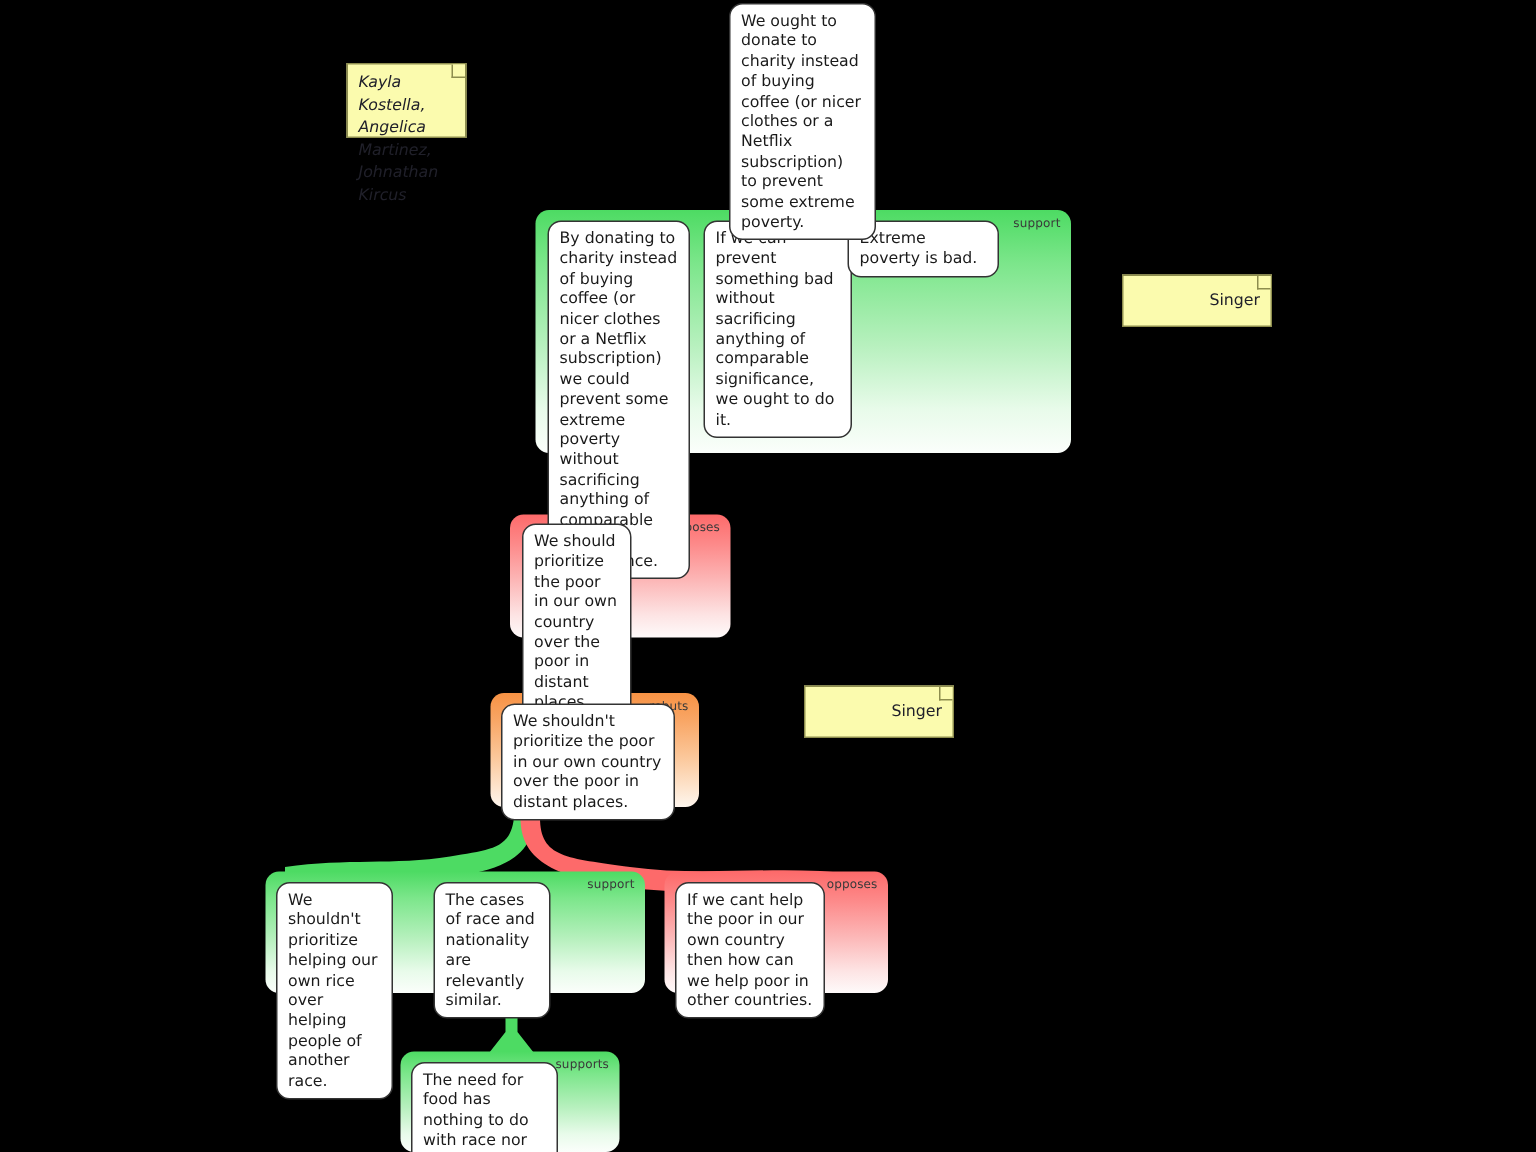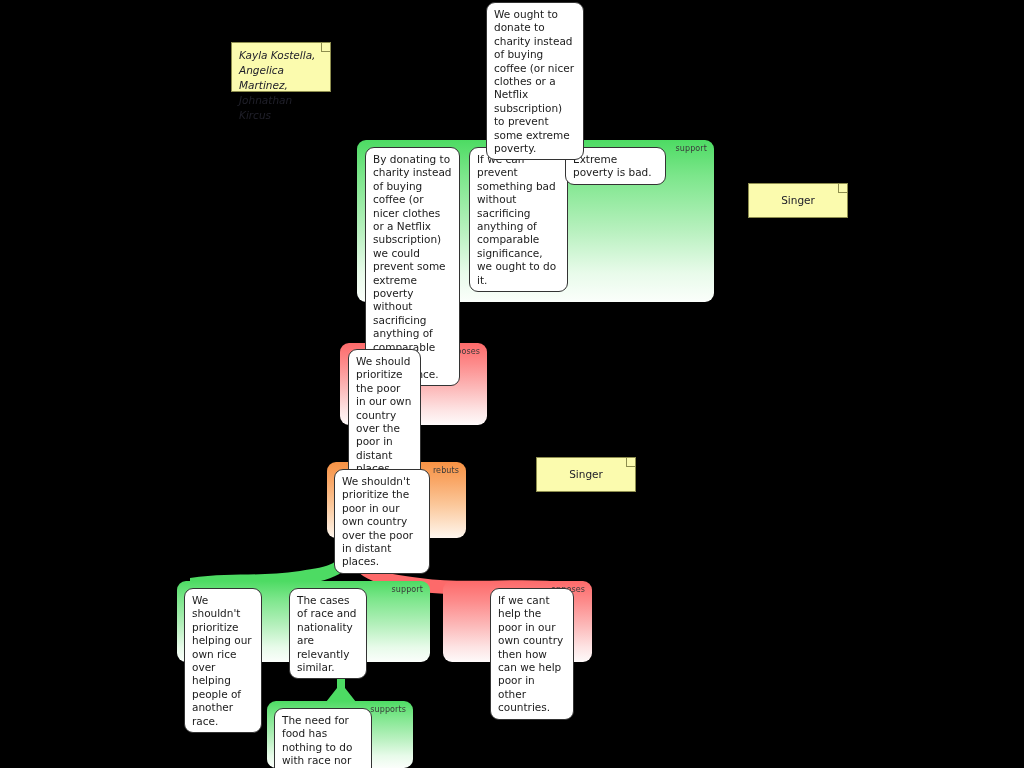--- a/index.html
+++ b/index.html
@@ -73,21 +73,21 @@
   }
   .sticky .fold{
     position:absolute;
     top:0;right:0;
     width:8px;height:8px;
     background:#fbfbae;
     border-left:1px solid #8d8d4e;
     border-bottom:1px solid #8d8d4e;
   }
   .sticky.centered{
-    display:flex;align-items:center;justify-content:center;
+    display:flex;align-items:center;justify-content:flex-end;
     font-style:normal;
   }
 </style>
 </head>
 <body>
 
 <div id="canvas">
 
   <svg id="links" viewBox="0 0 1024 768">
 
@@ -114,39 +114,39 @@
   <div class="claim" style="left:565px;top:147px;width:101px;">Extreme poverty is bad.</div>
 
   <div class="group opposes" style="left:340px;top:343px;width:147px;height:82px;">
     <span class="group-label">opposes</span>
   </div>
   <div class="claim" style="left:348px;top:349px;width:73px;">We should prioritize the poor in our own country over the poor in distant places.</div>
 
   <div class="group rebuts" style="left:327px;top:462px;width:139px;height:76px;">
     <span class="group-label">rebuts</span>
   </div>
-  <div class="claim" style="left:334px;top:469px;width:96px;">We shouldn't prioritize the poor in our own country over the poor in distant places.</div>
+  <div class="claim" style="left:334px;top:469px;width:116px;">We shouldn't prioritize the poor in our own country over the poor in distant places.</div>
 
   <div class="group support" style="left:177px;top:581px;width:253px;height:81px;">
     <span class="group-label">support</span>
   </div>
   <div class="claim" style="left:184px;top:588px;width:78px;">We shouldn't prioritize helping our own rice over helping people of another race.</div>
   <div class="claim" style="left:289px;top:588px;width:78px;">The cases of race and nationality are relevantly similar.</div>
 
   <div class="group opposes" style="left:443px;top:581px;width:149px;height:81px;">
     <span class="group-label">opposes</span>
   </div>
-  <div class="claim" style="left:450px;top:588px;width:84px;margin-left:40px;">If we cant help the poor in our own country then how can we help poor in other countries.</div>
+  <div class="claim" style="left:450px;top:588px;width:100px;">If we cant help the poor in our own country then how can we help poor in other countries.</div>
 
   <div class="group support" style="left:267px;top:701px;width:146px;height:67px;">
     <span class="group-label">supports</span>
   </div>
   <div class="claim" style="left:274px;top:708px;width:98px;">The need for food has nothing to do with race nor with nationality.</div>
 
-  <div class="sticky" style="left:231px;top:42px;width:100px;height:50px;">
+  <div class="sticky" style="left:231px;top:42px;width:80px;height:50px;">
     <span class="fold"></span>
     <span>Kayla Kostella, Angelica Martinez, Johnathan Kircus</span>
   </div>
 
   <div class="sticky centered" style="left:748px;top:183px;width:100px;height:35px;">
     <span class="fold"></span>
     <span>Singer</span>
   </div>
 
   <div class="sticky centered" style="left:536px;top:457px;width:100px;height:35px;">

